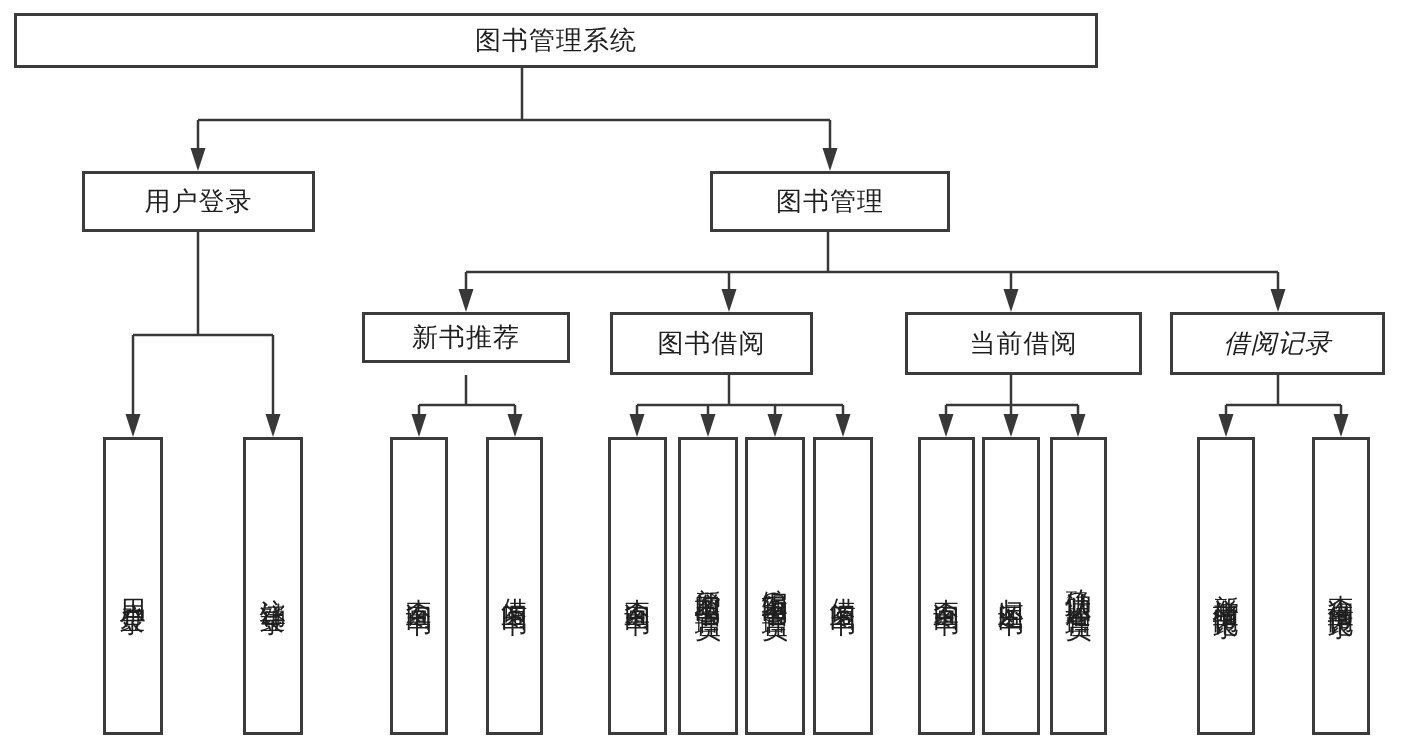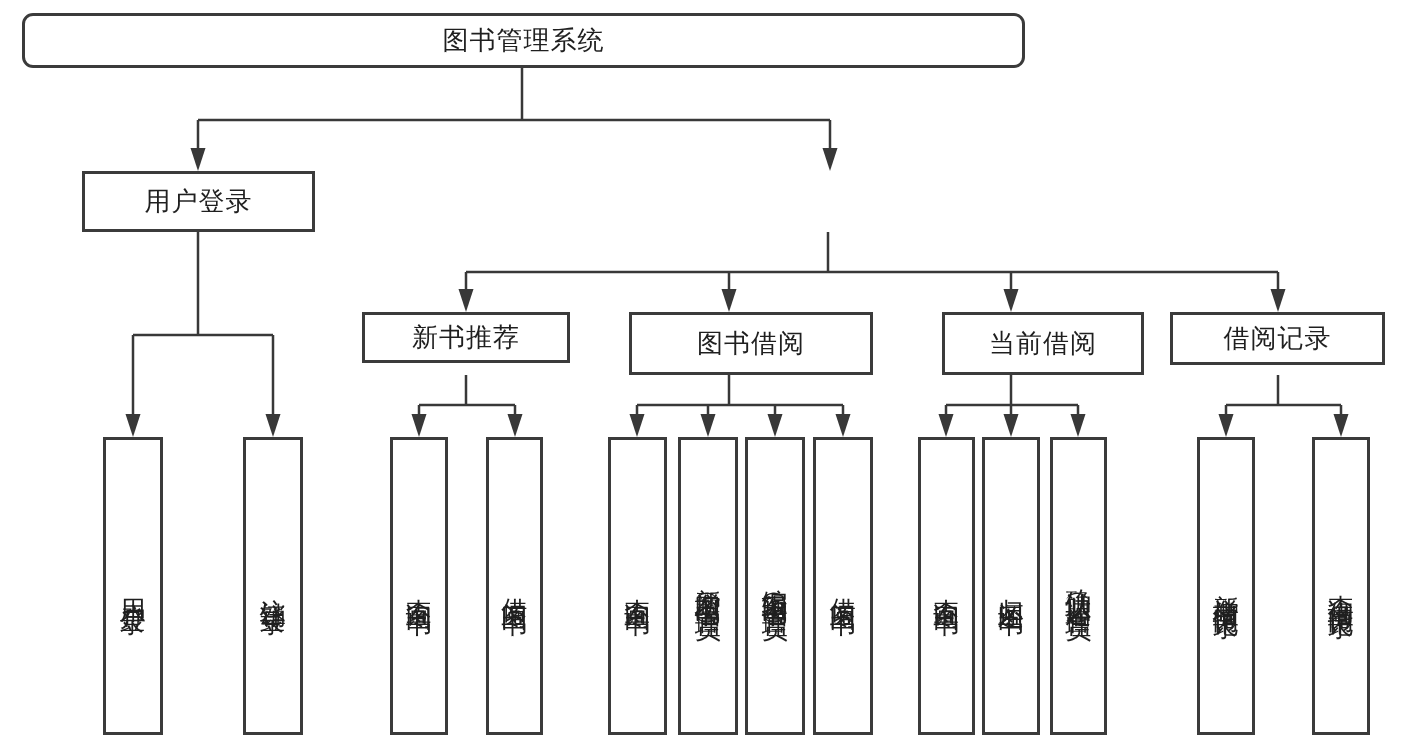--- a/index.html
+++ b/index.html
@@ -92,28 +92,29 @@
     <polygon class="arrow" points="700.5,414 715.5,414 708,437"></polygon>
     <polygon class="arrow" points="767.5,414 782.5,414 775,437"></polygon>
     <polygon class="arrow" points="835.5,414 850.5,414 843,437"></polygon>
     <polygon class="arrow" points="938.5,414 953.5,414 946,437"></polygon>
     <polygon class="arrow" points="1003.5,414 1018.5,414 1011,437"></polygon>
     <polygon class="arrow" points="1070.5,414 1085.5,414 1078,437"></polygon>
     <polygon class="arrow" points="1218.5,414 1233.5,414 1226,437"></polygon>
     <polygon class="arrow" points="1333.5,414 1348.5,414 1341,437"></polygon>
   </svg>
 
-  <div class="box" style="left:22px;top:13px;width:1003px;height:55px;border-radius:11px;">图书管理系统</div>
+  <div class="box" style="left:14px;top:13px;width:1084px;height:55px;">图书管理系统</div>
 
   <div class="box" style="left:82px;top:171px;width:233px;height:61px;">用户登录</div>
+  <div class="box" style="left:710px;top:171px;width:240px;height:61px;">图书管理</div>
 
   <div class="box" style="left:362px;top:312px;width:208px;height:51px;">新书推荐</div>
-  <div class="box" style="left:629px;top:312px;width:244px;height:63px;">图书借阅</div>
-  <div class="box" style="left:942px;top:312px;width:202px;height:63px;">当前借阅</div>
-  <div class="box" style="left:1170px;top:312px;width:215px;height:53px;">借阅记录</div>
+  <div class="box" style="left:610px;top:312px;width:203px;height:63px;">图书借阅</div>
+  <div class="box" style="left:905px;top:312px;width:237px;height:63px;">当前借阅</div>
+  <div class="box" style="left:1170px;top:312px;width:215px;height:63px;font-style:italic;">借阅记录</div>
 
   <div class="box vbox" style="left:103px;top:437px;width:60px;height:298px;">用户登录</div>
   <div class="box vbox" style="left:243px;top:437px;width:60px;height:298px;">注销登录</div>
 
   <div class="box vbox" style="left:390px;top:437px;width:58px;height:298px;">查询图书</div>
   <div class="box vbox" style="left:486px;top:437px;width:57px;height:298px;">借阅图书</div>
 
   <div class="box vbox" style="left:608px;top:437px;width:59px;height:298px;">查询图书</div>
   <div class="box vbox" style="left:678px;top:437px;width:60px;height:298px;">新增图书（管理员）</div>
   <div class="box vbox" style="left:745px;top:437px;width:60px;height:298px;">编辑图书（管理员）</div>

